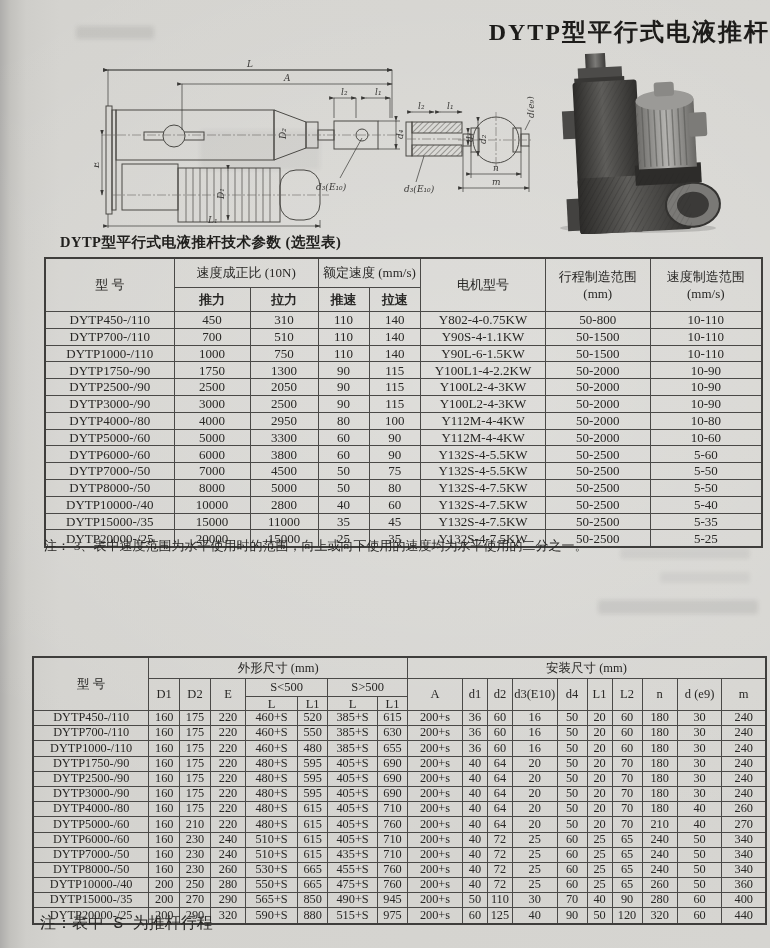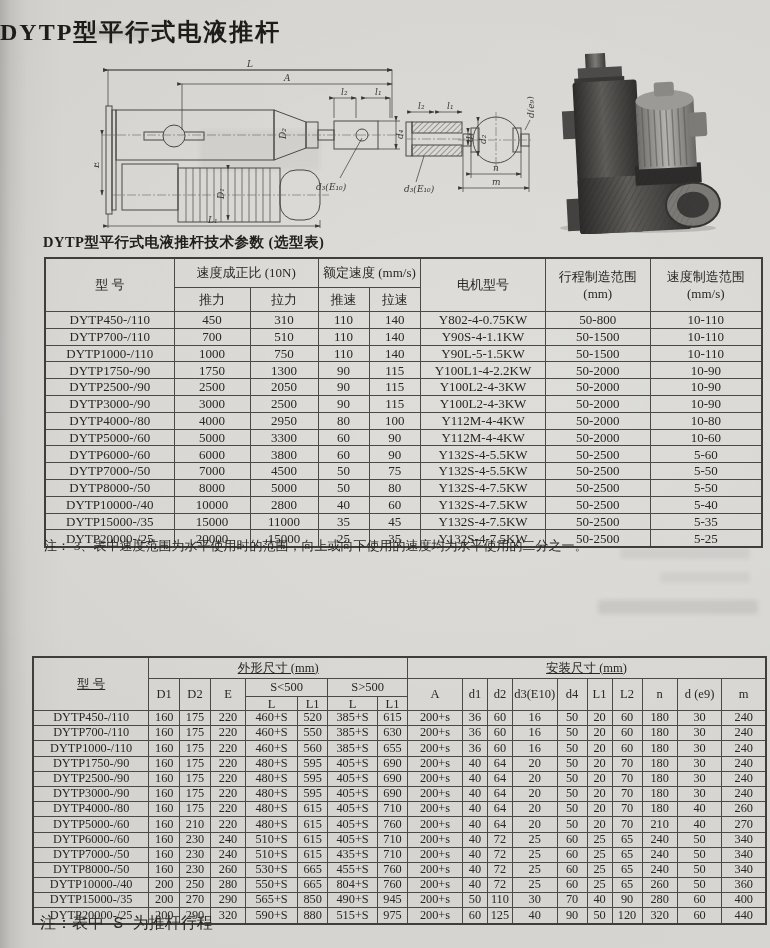--- a/index.html
+++ b/index.html
@@ -10,42 +10,42 @@
     background:#c7c6c2;
     position:relative;overflow:hidden;
   }
   #page{
     position:absolute;inset:0;
     background:
       radial-gradient(ellipse 900px 700px at 60% 40%, rgba(255,255,255,.22), rgba(0,0,0,0) 70%),
       linear-gradient(90deg,#aeadab 0px,#c2c1bd 10px,#cfcecA 26px,#d4d3cf 60px,#d6d5d1 100%);
   }
   .title{
-    position:absolute;top:16px;left:0;width:770px;text-align:left;
+    position:absolute;top:16px;left:0;width:770px;text-align:right;
     font-size:24px;font-weight:bold;letter-spacing:2px;color:#1d1c1a;
   }
   .sec-heading{
     position:absolute;font-size:14.5px;font-weight:bold;color:#21201e;letter-spacing:.5px;
   }
-  #sec1{left:43px;top:233px;}
+  #sec1{left:60px;top:233px;}
   #sec2{left:33px;top:633px;}
 
   
   table{border-collapse:collapse;table-layout:fixed;position:absolute;background:transparent;}
   th,td{
     border:1px solid #4a4947;text-align:center;vertical-align:middle;
     padding:0;overflow:hidden;white-space:pre-line;color:#282725;
   }
   #table1{left:44px;top:257px;width:719px;border:2px solid #3f3e3c;font-size:13px;}
   #table1 thead tr:nth-child(1) th{height:28px;font-weight:normal;}
-  #table1 thead tr:nth-child(2) th{height:23px;font-weight:normal;}
+  #table1 thead tr:nth-child(2) th{height:23px;font-weight:bold;}
   #table1 tbody td{height:15.8px;line-height:15.5px;font-size:13px;}
   #table2{left:32px;top:656px;width:735px;border:2px solid #3f3e3c;font-size:12.5px;}
   #table2 thead th{font-weight:normal;}
-  #table2 thead tr:nth-child(1) th{height:20px;text-decoration:underline;}
+  #table2 thead tr:nth-child(1) th{height:20px;}
   #table2 thead tr:nth-child(2) th{height:17px;}
   #table2 thead tr:nth-child(3) th{height:13px;line-height:12px;}
   #table2 tbody td{height:14.2px;line-height:13.8px;font-size:12.3px;}
 
   
   .notes{
     position:absolute;left:44px;top:537px;width:712px;
     font-size:13px;line-height:18px;color:#2a2927;
   }
   .notes .prefix{float:left;}
@@ -296,21 +296,21 @@
           <td>Y90S-4-1.1KW</td>
           <td>50-1500</td>
           <td>10-110</td>
         </tr>
         <tr>
           <td>DYTP1000-/110</td>
           <td>1000</td>
           <td>750</td>
           <td>110</td>
           <td>140</td>
-          <td>Y90L-5-1.5KW</td>
+          <td>Y90L-6-1.5KW</td>
           <td>50-1500</td>
           <td>10-110</td>
         </tr>
         <tr>
           <td>DYTP1750-/90</td>
           <td>1750</td>
           <td>1300</td>
           <td>90</td>
           <td>115</td>
           <td>Y100L1-4-2.2KW</td>
@@ -518,21 +518,21 @@
           <td>180</td>
           <td>30</td>
           <td>240</td>
         </tr>
         <tr>
           <td>DYTP1000-/110</td>
           <td>160</td>
           <td>175</td>
           <td>220</td>
           <td>460+S</td>
-          <td>560</td>
+          <td>480</td>
           <td>385+S</td>
           <td>655</td>
           <td>200+s</td>
           <td>36</td>
           <td>60</td>
           <td>16</td>
           <td>50</td>
           <td>20</td>
           <td>60</td>
           <td>180</td>
@@ -699,21 +699,21 @@
           <td>50</td>
           <td>340</td>
         </tr>
         <tr>
           <td>DYTP10000-/40</td>
           <td>200</td>
           <td>250</td>
           <td>280</td>
           <td>550+S</td>
           <td>665</td>
-          <td>804+S</td>
+          <td>475+S</td>
           <td>760</td>
           <td>200+s</td>
           <td>40</td>
           <td>72</td>
           <td>25</td>
           <td>60</td>
           <td>25</td>
           <td>65</td>
           <td>260</td>
           <td>50</td>

